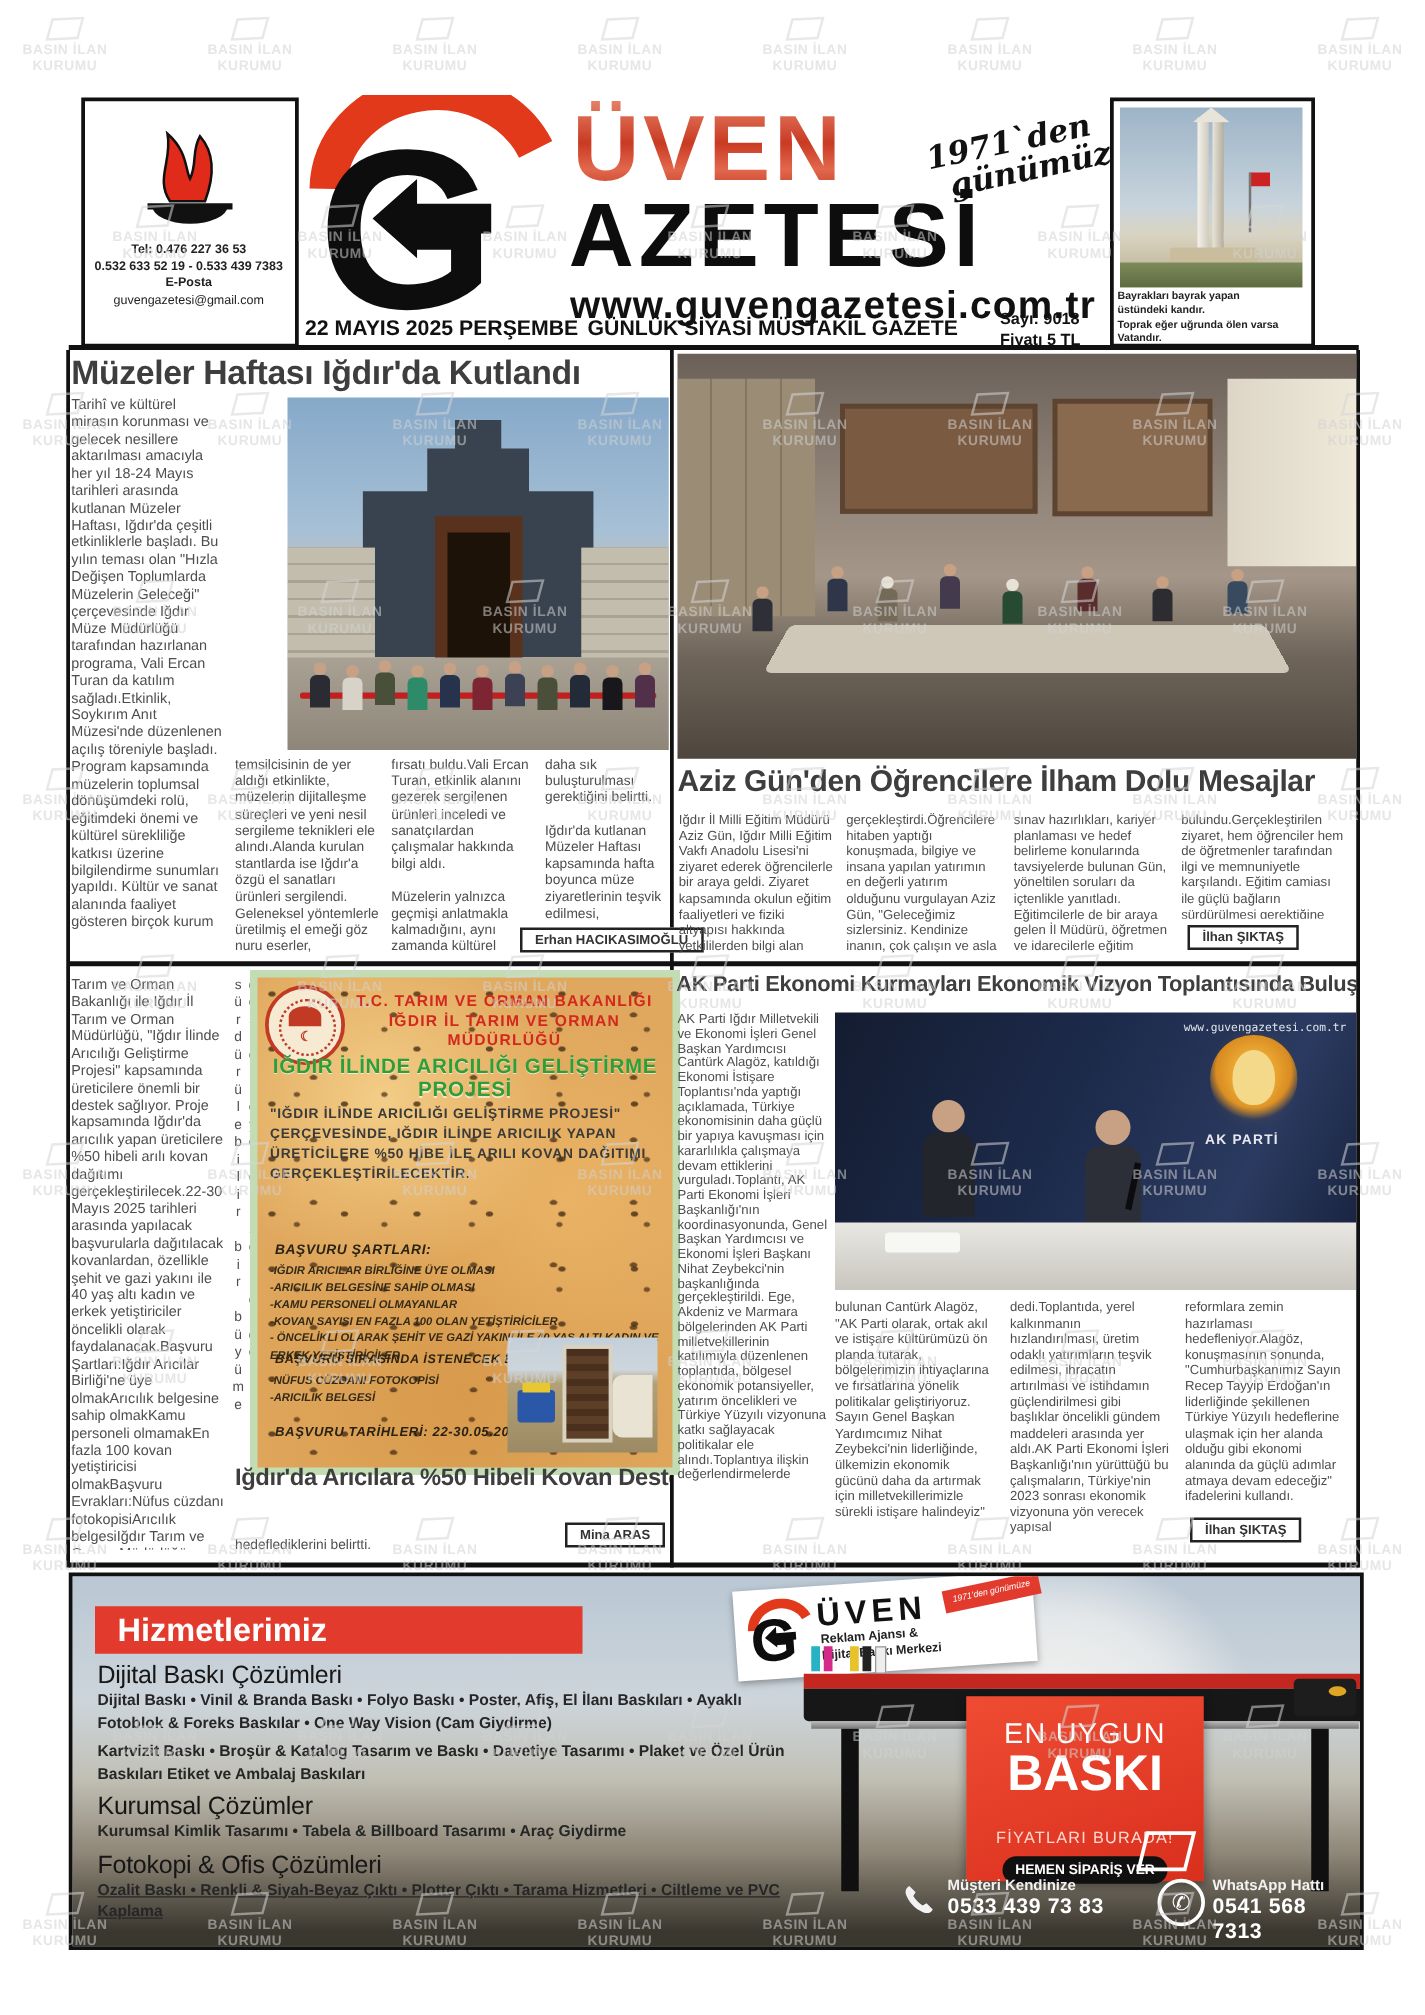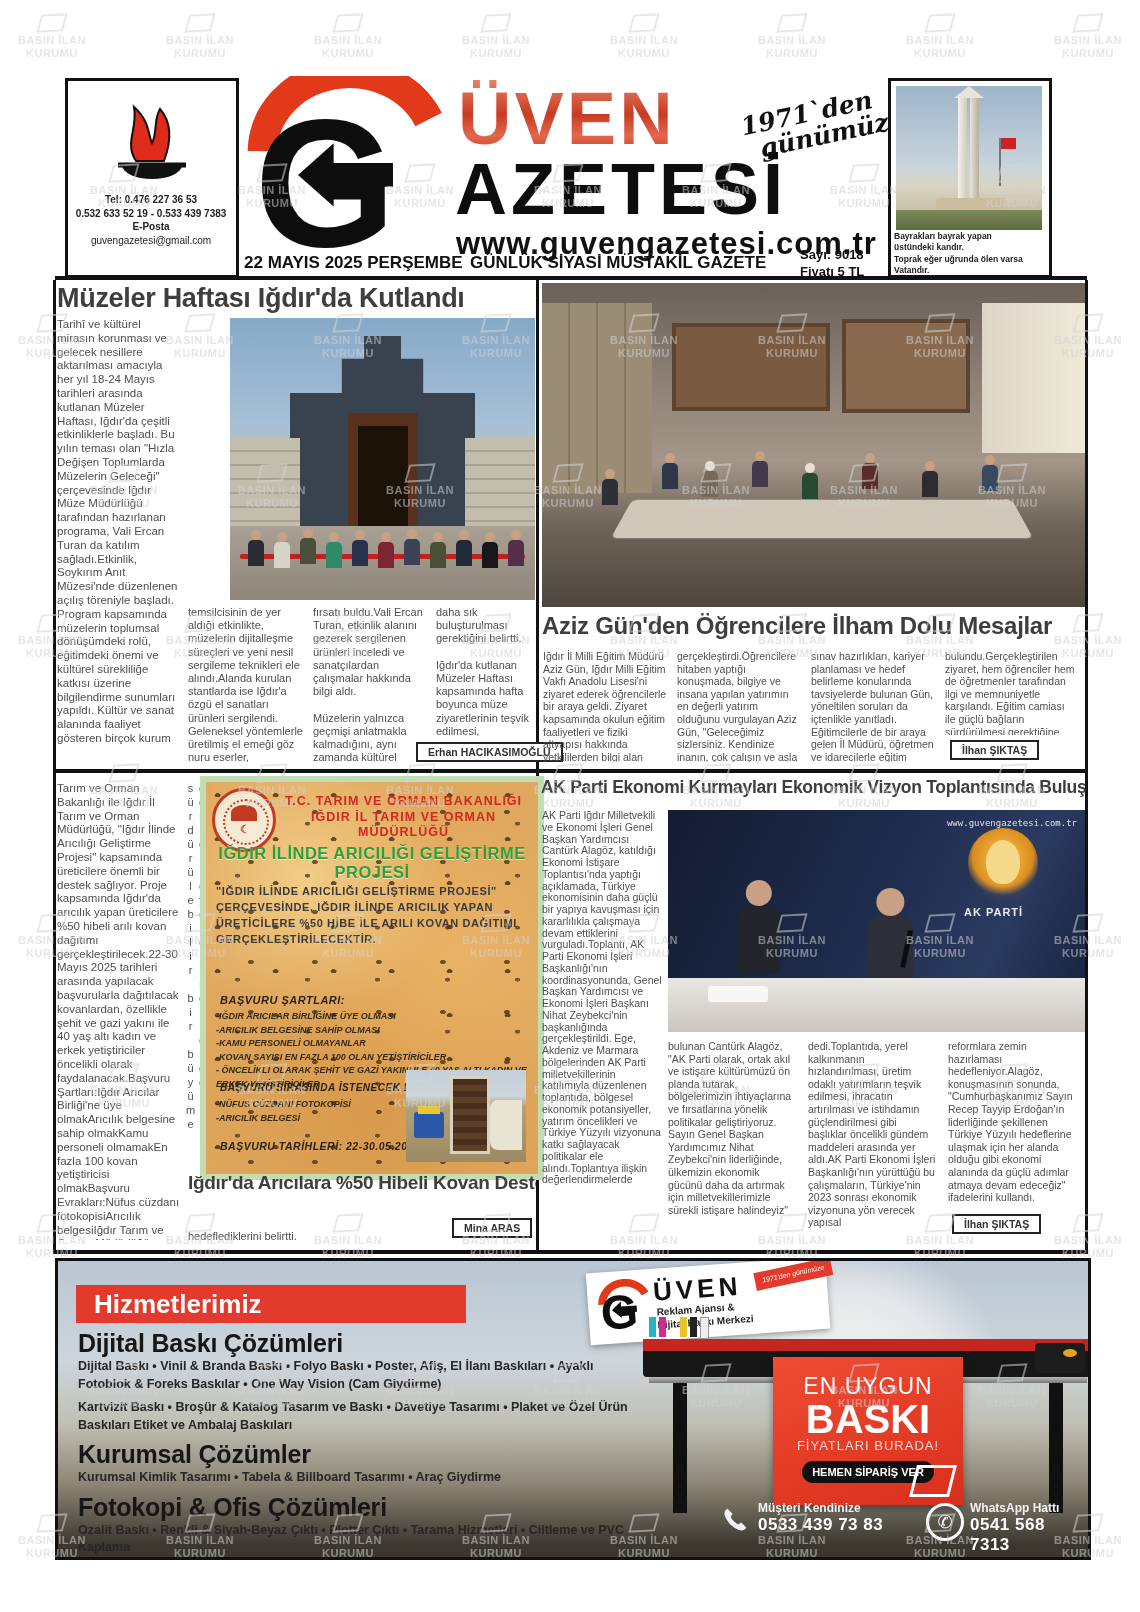--- a/index.html
+++ b/index.html
@@ -50,21 +50,21 @@
       radial-gradient(circle at 50% 85%, #d89a4c 0%, rgba(216,154,76,0) 55%),
       #e0a85e;
       background-size:58px 44px,64px 50px,70px 52px,100% 100%,100% 100%,100% 100%,100% 100%;
       border:6px solid #c2ddb4;}
   .poster .ministry{font-weight:bold;color:#d3281e;letter-spacing:1px;text-align:center;line-height:1.25;}
   .poster .ptitle{font-weight:bold;color:#2f9e38;letter-spacing:.5px;text-shadow:0 1px 0 rgba(255,255,255,.6);}
   .poster .pbody{font-weight:bold;color:#3a3a3a;letter-spacing:.6px;line-height:1.45;}
   .plist{font-weight:bold;font-style:italic;color:#332a18;font-size:9px;line-height:1.5;white-space:pre-line;}
   .plist-title{font-weight:bold;font-style:italic;color:#2a2313;font-size:11px;letter-spacing:.5px;}
   
-  .ad-title{font-weight:bold;color:#161616;font-size:25px;letter-spacing:-0.2px;}
+  .ad-title{font-weight:normal;color:#161616;font-size:20px;letter-spacing:-0.2px;}
   .ad-body{font-weight:bold;color:#262626;font-size:12.5px;line-height:1.4;}
   .ad-red{background:#e23b2e;color:#fff;font-weight:bold;}
   .pill{background:#101010;color:#fff;font-weight:bold;border-radius:14px;text-align:center;}
   .contact-label{color:#f2f2f2;font-size:12px;font-weight:bold;}
   .contact-num{color:#fff;font-size:17px;font-weight:bold;letter-spacing:.5px;}
 </style>
 </head>
 <body>
 
 <div class="abs mh-box" style="left:65px;top:78px;width:168px;height:194px;">
@@ -320,21 +320,21 @@
     </div>
   </div>
 
   <div class="abs" style="left:20px;top:68px;width:560px;">
     <div class="ad-title">Dijital Baskı Çözümleri</div>
     <div class="ad-body" style="margin-bottom:6px;">Dijital Baskı • Vinil &amp; Branda Baskı • Folyo Baskı • Poster, Afiş, El İlanı Baskıları • Ayaklı Fotoblok &amp; Foreks Baskılar • One Way Vision (Cam Giydirme)</div>
     <div class="ad-body" style="margin-bottom:6px;">Kartvizit Baskı • Broşür &amp; Katalog Tasarım ve Baskı • Davetiye Tasarımı • Plaket ve Özel Ürün Baskıları Etiket ve Ambalaj Baskıları</div>
     <div class="ad-title">Kurumsal Çözümler</div>
     <div class="ad-body" style="margin-bottom:6px;">Kurumsal Kimlik Tasarımı • Tabela &amp; Billboard Tasarımı • Araç Giydirme</div>
     <div class="ad-title">Fotokopi &amp; Ofis Çözümleri</div>
-    <div class="ad-body" style="margin-bottom:6px;">Ozalit Baskı • Renkli &amp; Siyah-Beyaz Çıktı • Plotter Çıktı • Tarama Hizmetleri • Ciltleme ve PVC Kaplama</div>
+    <div class="ad-body" style="margin-bottom:6px;text-decoration:underline;">Ozalit Baskı • Renkli &amp; Siyah-Beyaz Çıktı • Plotter Çıktı • Tarama Hizmetleri • Ciltleme ve PVC Kaplama</div>
 
   </div>
 
 
   <div class="abs" style="left:585px;top:56px;width:450px;height:230px;">
     <div class="abs" style="left:6px;top:0px;width:60px;height:22px;display:flex;gap:3px;">
       <div style="width:8px;height:20px;background:#28b2c4;"></div>
         <div style="width:8px;height:20px;background:#d42a8a;"></div>
       <div style="width:8px;height:20px;background:#e8c padding"></div>
         <div style="width:8px;height:20px;background:#e8c22a;"></div>
@@ -345,21 +345,21 @@
     <div class="abs" style="left:0;top:34px;width:450px;height:26px;background:#171717;border-radius:0 0 4px 4px;"></div>
     <div class="abs" style="left:392px;top:26px;width:50px;height:30px;background:#1d1d1d;border-radius:4px;">
         <div class="abs" style="left:28px;top:6px;width:14px;height:8px;background:#e0a522;border-radius:50%;"></div>
       </div>
     <div class="abs" style="left:6px;top:60px;width:438px;height:6px;background:linear-gradient(180deg,#bbb,#777);"></div>
     <div class="abs" style="left:30px;top:66px;width:14px;height:130px;background:#101010;"></div>
     <div class="abs" style="left:406px;top:66px;width:14px;height:130px;background:#101010;"></div>
     <div class="abs" style="left:130px;top:40px;width:190px;height:148px;background:linear-gradient(160deg,#ef4c33,#d92f1d);box-shadow:0 3px 8px rgba(0,0,0,.4);text-align:center;">
       <div style="margin-top:16px;color:#fff;font-size:23px;letter-spacing:1px;">EN UYGUN</div>
       <div style="color:#fff;font-size:40px;font-weight:bold;line-height:.95;">BASKI</div>
-      <div style="color:#ffd9d2;font-size:13px;letter-spacing:1px;">FİYATLARI BURADA!</div>
+      <div style="color:#ffd9d2;font-size:13px;letter-spacing:1px;margin-top:24px;">FİYATLARI BURADA!</div>
       <div class="pill" style="margin:8px auto 0 auto;width:132px;height:22px;line-height:22px;font-size:11px;">HEMEN SİPARİŞ VER</div>
       <div class="abs" style="right:10px;bottom:8px;width:34px;height:26px;border:3px solid #fff;transform:skewX(-14deg);"></div>
     </div>
   </div>
 
   <svg class="abs" style="left:662px;top:244px;" width="30" height="30" viewBox="0 0 24 24">
     <path d="M6 3 C4 4 3 6 4 9 C6 14 10 18 15 20 C18 21 20 20 21 18 L17 14 L14.5 15.5 C12 14 10 12 8.5 9.5 L10 7 Z" fill="#f2f2f2"></path>
   </svg>
   <div class="abs" style="left:700px;top:240px;">
     <div class="contact-label">Müşteri Kendinize</div>

